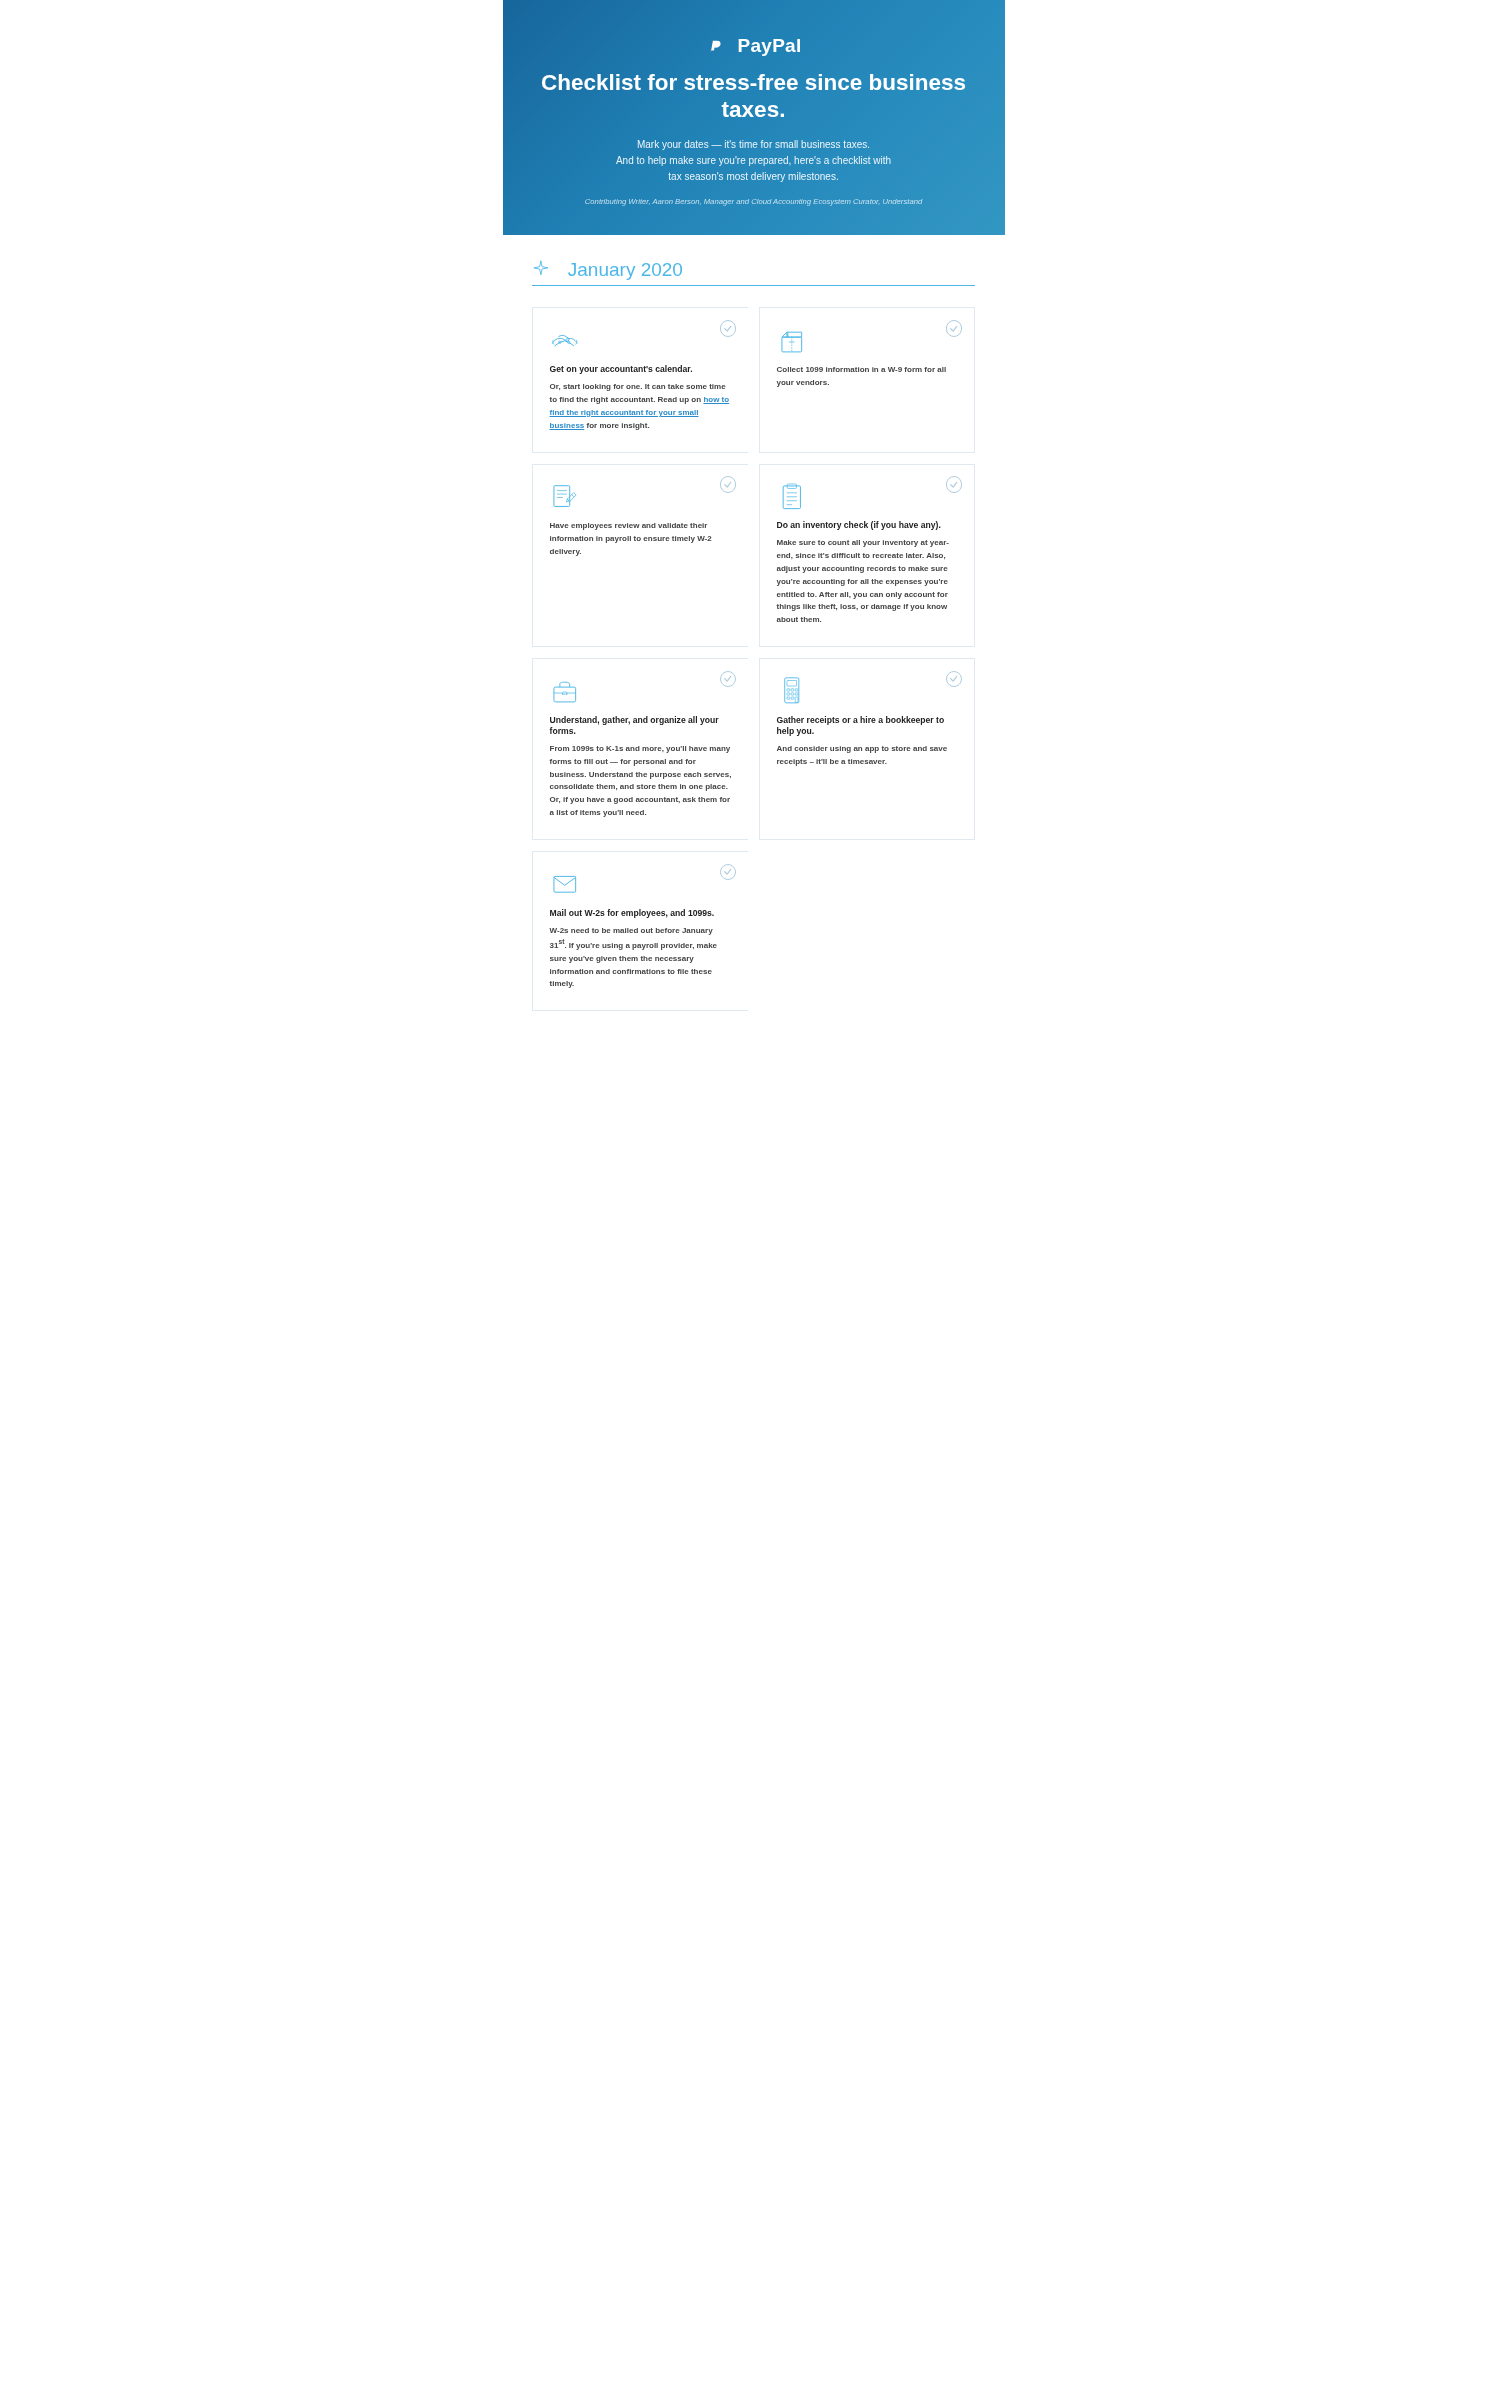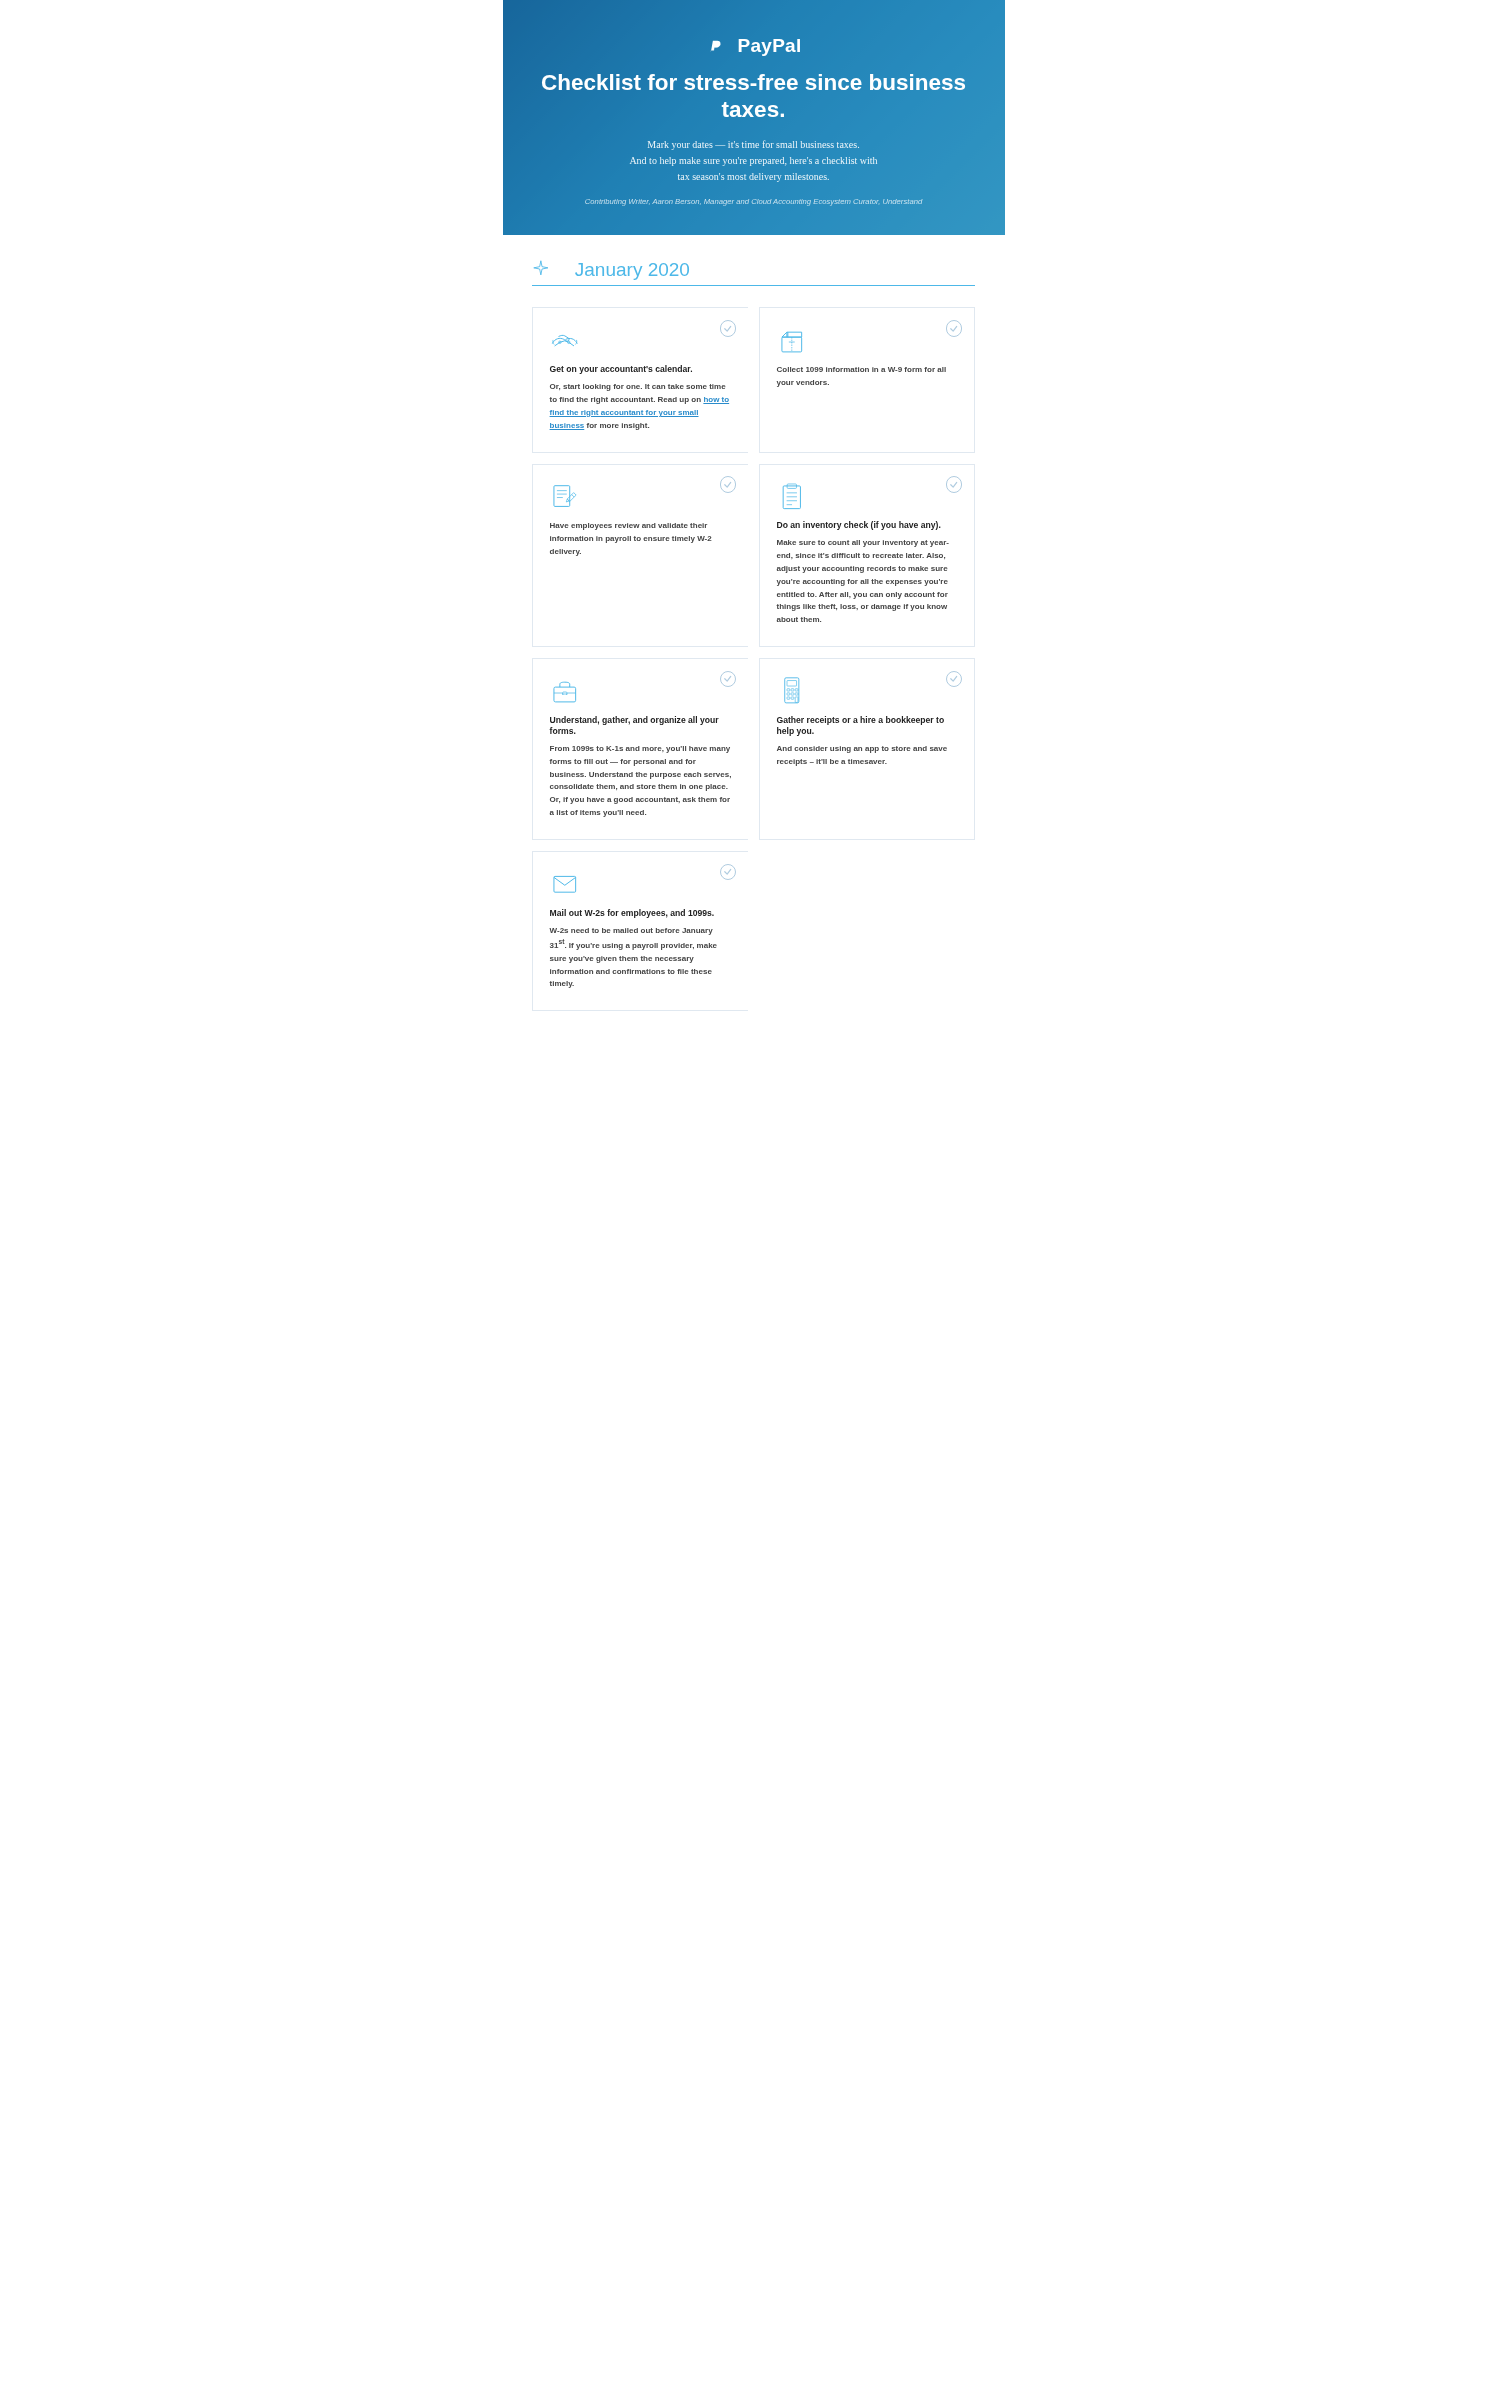--- a/index.html
+++ b/index.html
@@ -50,39 +50,38 @@
       line-height: 1.2;
     }
     .hero-subtitle {
       color: rgba(255,255,255,0.92);
       font-size: 10px;
       line-height: 1.6;
       margin-bottom: 11.8px;
       max-width: 343px;
       margin-left: auto;
       margin-right: auto;
-      font-family: Liberation Serif, serif;
     }
     .hero-author {
       color: rgba(255,255,255,0.75);
       font-style: italic;
       font-size: 7.7px;
     }
 
     
     .main-content {
       background: #fff;
       padding: 23.6px 29.6px;
     }
 
     
     .month-header {
       display: flex;
       align-items: flex-end;
-      gap: 25px;
+      gap: 18px;
       margin-bottom: 4.7px;
     }
     .month-icon {
       color: #4db8e8;
       font-size: 15.4px;
     }
     .month-title {
       color: #4db8e8;
       font-size: 19px;
       font-weight: 300;

